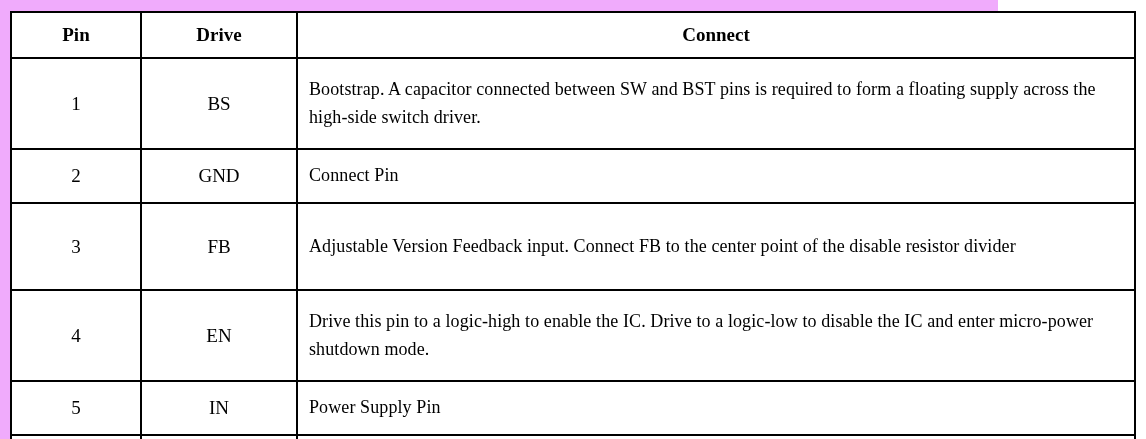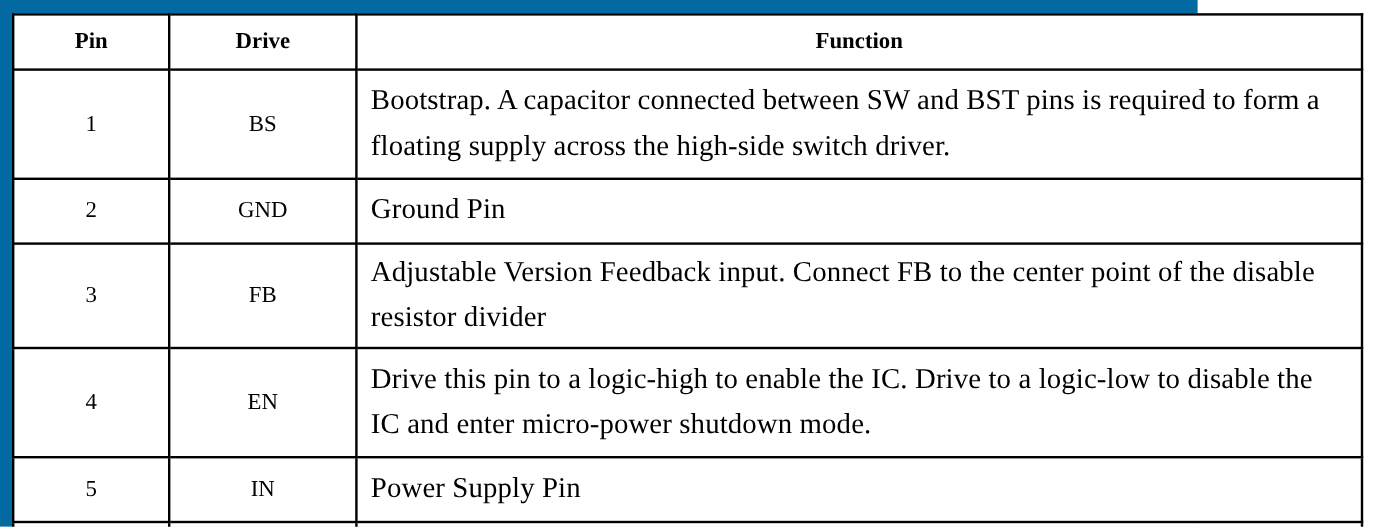--- a/index.html
+++ b/index.html
@@ -11,21 +11,21 @@
     width: 1146px;
     height: 439px;
     overflow: hidden;
     font-family: "Liberation Serif", "DejaVu Serif", serif;
     color: #000000;
   }
   .sheet {
     position: relative;
     width: 998px;
     height: 439px;
-    background: #0369a1;
+    background: #f0abfc;
   }
   table.pin-table {
     position: absolute;
     left: 10px;
     top: 11px;
     width: 1124px;
     border-collapse: collapse;
     table-layout: fixed;
     background: #ffffff;
   }
@@ -49,21 +49,21 @@
   }
   td.cell-pin,
   td.cell-name {
     text-align: center;
     font-size: 19px;
     padding: 0 4px;
     line-height: 1.25;
   }
   td.cell-func {
     text-align: left;
-    font-size: 24px;
+    font-size: 18px;
     padding: 4px 10px 4px 11px;
     line-height: 1.55;
     letter-spacing: 0.1px;
   }
   tr.row-tall td { height: 81px; }
   tr.row-short td { height: 44px; }
   tr.row-mid td { height: 77px; }
 </style>
 </head>
 <body>
@@ -72,33 +72,33 @@
   <table class="pin-table">
     <colgroup>
       <col class="col-pin">
       <col class="col-name">
       <col class="col-func">
     </colgroup>
     <thead>
       <tr>
         <th>Pin</th>
         <th>Drive</th>
-        <th>Function</th>
+        <th>Connect</th>
       </tr>
     </thead>
     <tbody>
       <tr class="row-tall">
         <td class="cell-pin">1</td>
         <td class="cell-name">BS</td>
         <td class="cell-func">Bootstrap. A capacitor connected between SW and BST pins is required to form a floating supply across the high-side switch driver.</td>
       </tr>
       <tr class="row-short">
         <td class="cell-pin">2</td>
         <td class="cell-name">GND</td>
-        <td class="cell-func">Ground Pin</td>
+        <td class="cell-func">Connect Pin</td>
       </tr>
       <tr class="row-mid">
         <td class="cell-pin">3</td>
         <td class="cell-name">FB</td>
         <td class="cell-func">Adjustable Version Feedback input. Connect FB to the center point of the disable resistor divider</td>
       </tr>
       <tr class="row-tall">
         <td class="cell-pin">4</td>
         <td class="cell-name">EN</td>
         <td class="cell-func">Drive this pin to a logic-high to enable the IC. Drive to a logic-low to disable the IC and enter micro-power shutdown mode.</td>

